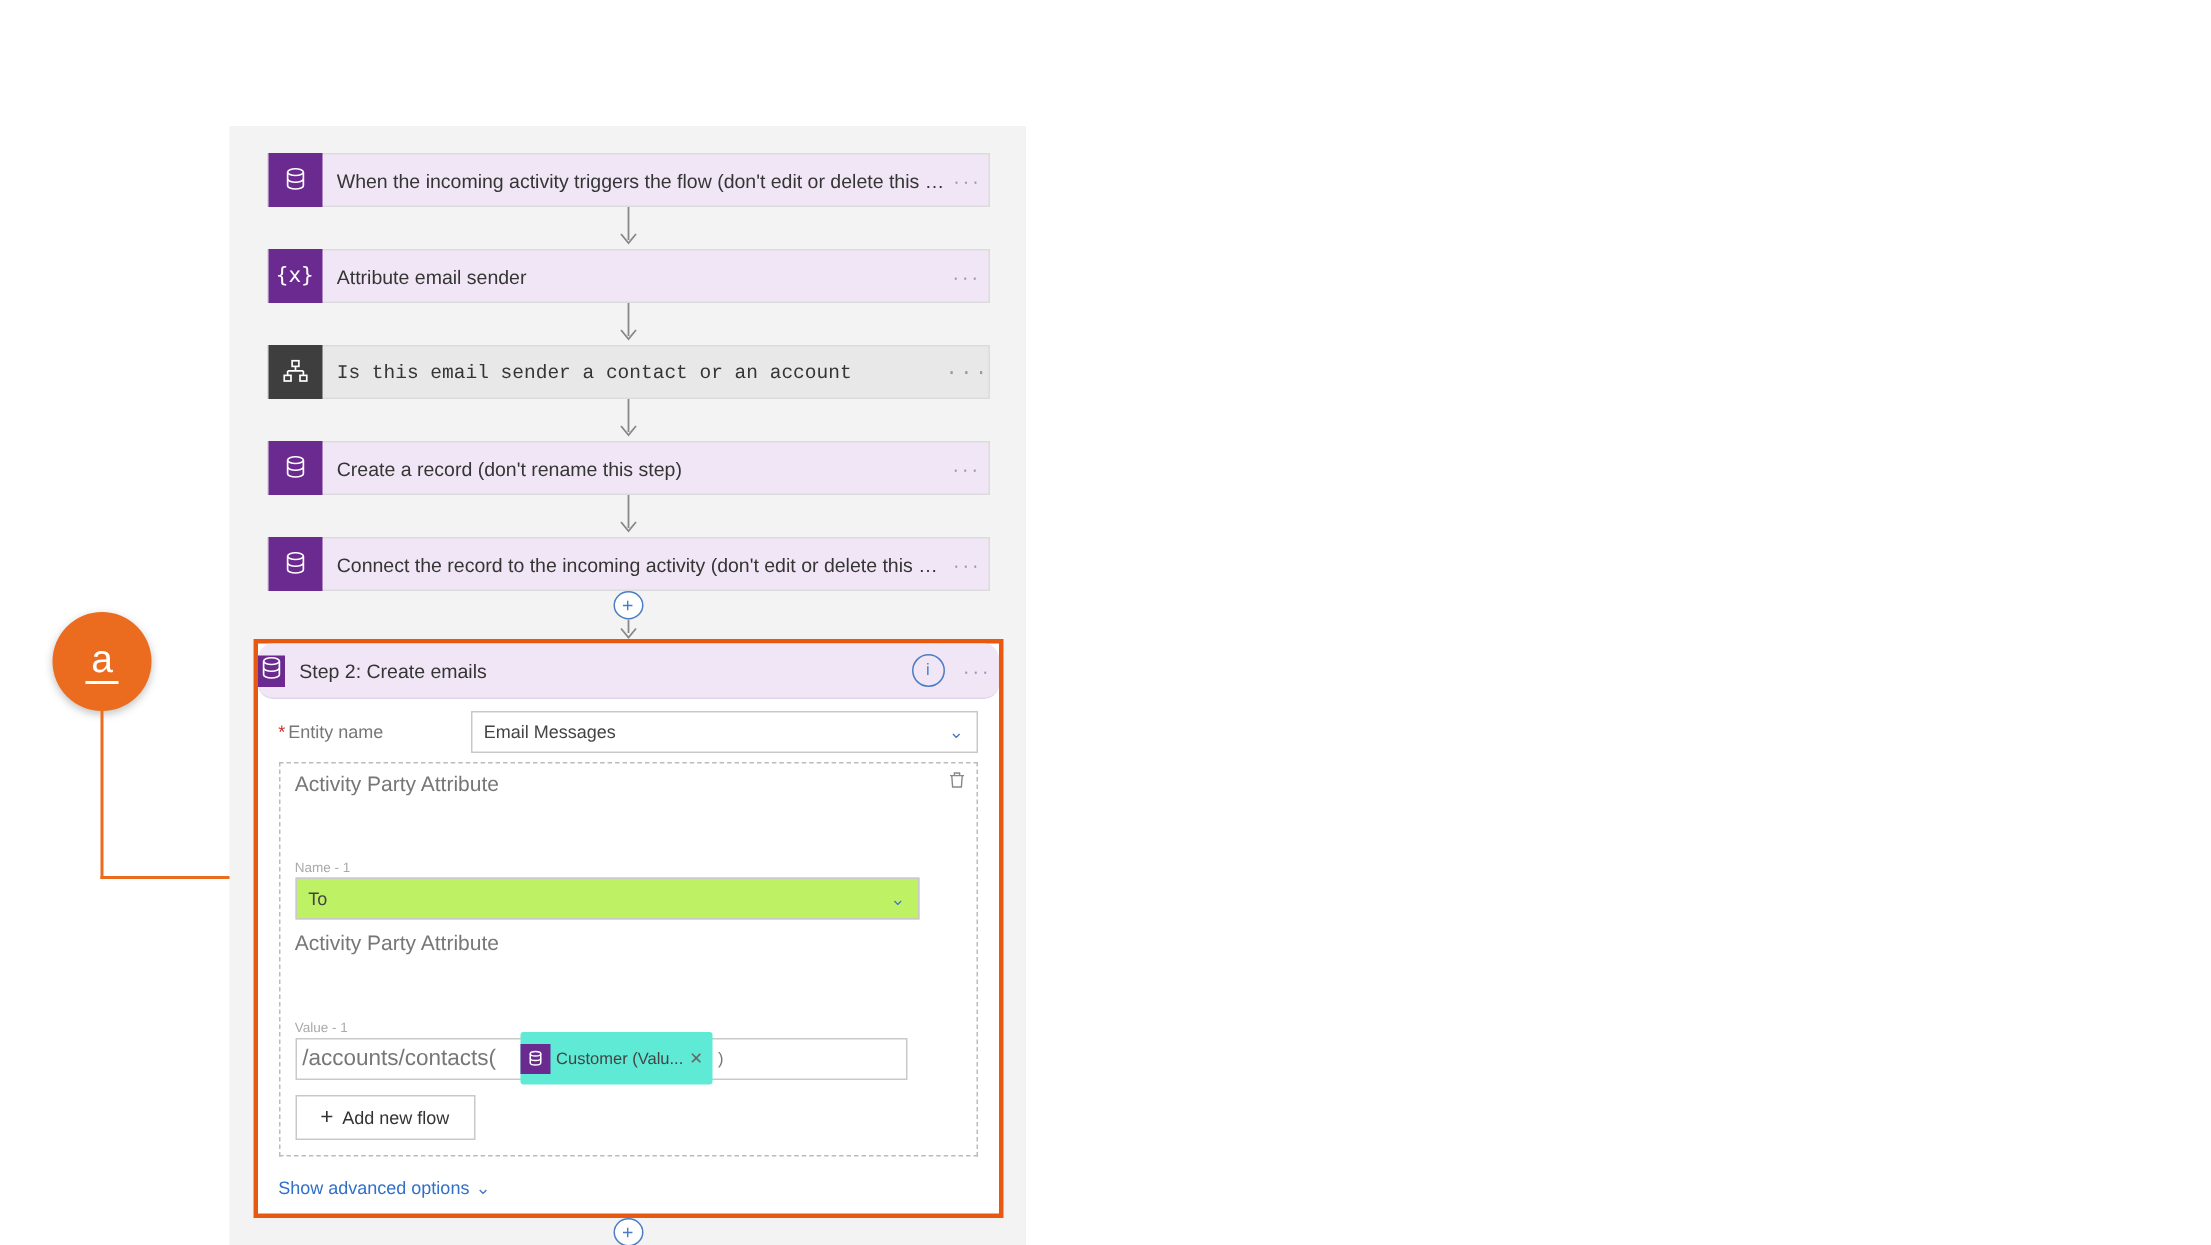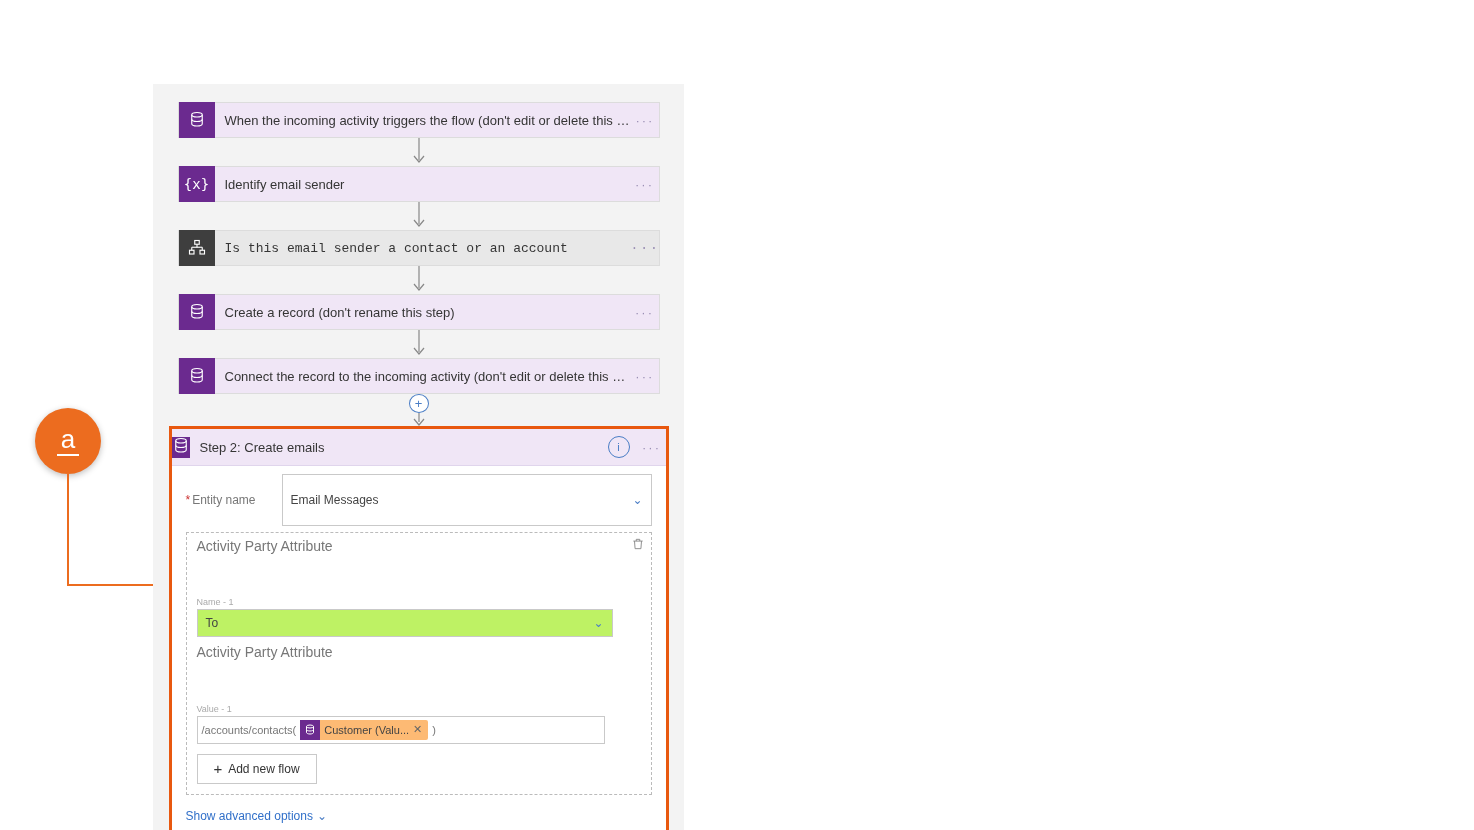--- a/index.html
+++ b/index.html
@@ -92,45 +92,46 @@
     width: 500px;
     border: 3px solid #e8580f;
     box-sizing: border-box;
     background: #fff;
   }
   .card-header {
     height: 36px;
     background: #f0e6f6;
     display:flex;align-items:center;
     border-bottom:1px solid #e0d5ec;
+    border-radius:10px;
   }
   .card-header .info-icon {
     width:20px;height:20px;border:1.5px solid #4a7dc5;border-radius:50%;
     color:#4a7dc5;display:flex;align-items:center;justify-content:center;
     font-size:11px;margin-right:8px;cursor:pointer;
   }
   .card-header .menu-dots {
     width:28px;text-align:center;color:#9a8fb4;font-size:13px;letter-spacing:2px;cursor:pointer;
   }
   .card-body {
     padding: 8px 14px 10px;
   }
-  .field-row { display:flex; align-items:center; margin-bottom:6px; }
+  .field-row { display:flex; align-items:center; margin-bottom:6px;gap:32px; }
   .field-label {
     width: 96px;
     font-size:12px;
     color:#777;
   }
   .field-label .req { color:#c33; margin-right:2px; }
   .select-box {
     flex:1;
     border:1px solid #c9c9c9;
     height:26px;
     display:flex;align-items:center;justify-content:space-between;
-    padding:12px 8px;
+    padding:0 8px;
     font-size:12px;color:#444;
     cursor:pointer;
     background:#fff;
   }
   .chevron { color:#4a7dc5; font-size:12px; }
   .dashed-box {
     border:1px dashed #bbb;
     padding:6px 10px 10px;
     position:relative;
     margin-top:4px;
@@ -144,25 +145,25 @@
   .sub-label   { font-size:9px;color:#aaa;margin-bottom:2px;margin-top:43px; }
   .wide-select {
     border:1px solid #c9c9c9;height:26px;display:flex;align-items:center;
     justify-content:space-between;padding:0 8px;font-size:12px;color:#444;
     width: 398px; cursor:pointer; background:#bef264;
   }
   .value-input {
     border:1px solid #c9c9c9;height:26px;display:flex;align-items:center;
     padding:0 4px;font-size:11px;color:#555;width:398px;gap:4px;background:#fff;
   }
-  .value-input .prefix { color:#777; font-size:11px; }
+  .value-input .prefix { color:#777; font-size:15px; }
   .token {
-    display:inline-flex;align-items:center;height:20px;
-    background:#fdba74;border-radius:2px;font-size:11px;color:#444;
-    padding-right:6px;gap:4px;
+    display:inline-flex;align-items:center;height:35px;
+    background:#5eead4;border-radius:2px;font-size:11px;color:#444;
+    padding-right:6px;gap:4px;margin-left:12px;
   }
   .token .tok-icon {
     width:20px;height:20px;background:#6b2a8f;display:flex;align-items:center;justify-content:center;
   }
   .token .tok-x { cursor:pointer;color:#666;font-size:11px; }
   .value-input .suffix { color:#777; font-size:11px; }
   .add-btn {
     margin-top:10px;
     border:1px solid #c9c9c9;height:28px;width:118px;
     display:flex;align-items:center;justify-content:center;
@@ -228,21 +229,21 @@
       <svg width="16" height="28">
           <line x1="8" y1="0" x2="8" y2="22" stroke="#888" stroke-width="1.2"></line>
           <polyline points="3,18 8,24 13,18" fill="none" stroke="#888" stroke-width="1.2"></polyline>
         </svg>
     </div>
 
     <div class="step purple">
       <div class="icon-box purple">
         <span style="font-family:Consolas,monospace;font-size:14px;color:#fff;">{x}</span>
       </div>
-      <div class="step-label">Identify email sender</div>
+      <div class="step-label">Attribute email sender</div>
       <div class="menu-dots">···</div>
     </div>
 
     <div class="arrow">
       <svg width="16" height="28">
           <line x1="8" y1="0" x2="8" y2="22" stroke="#888" stroke-width="1.2"></line>
           <polyline points="3,18 8,24 13,18" fill="none" stroke="#888" stroke-width="1.2"></polyline>
         </svg>
     </div>
 

